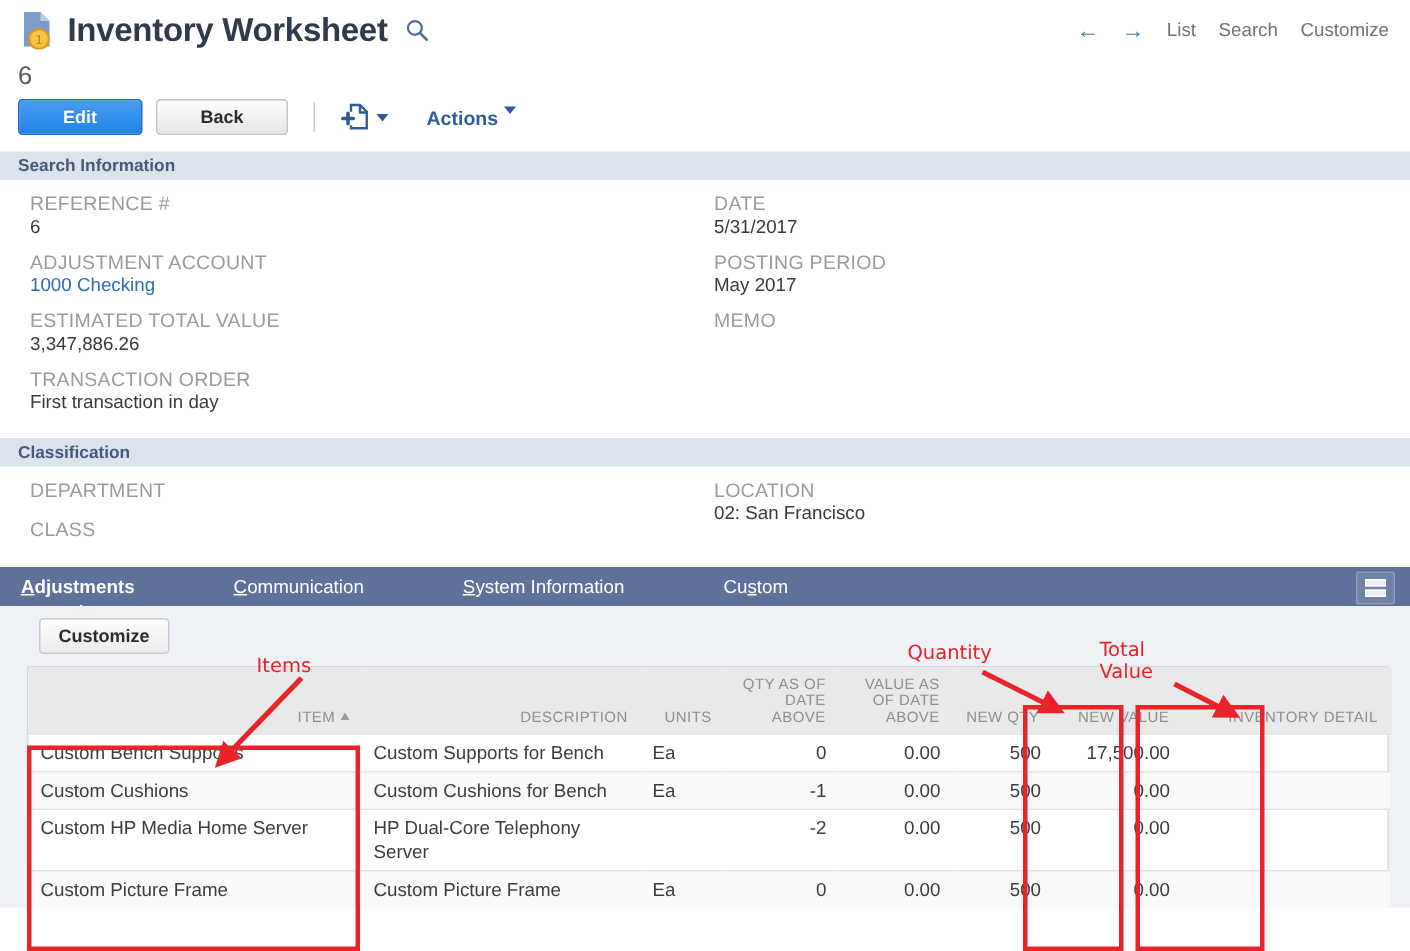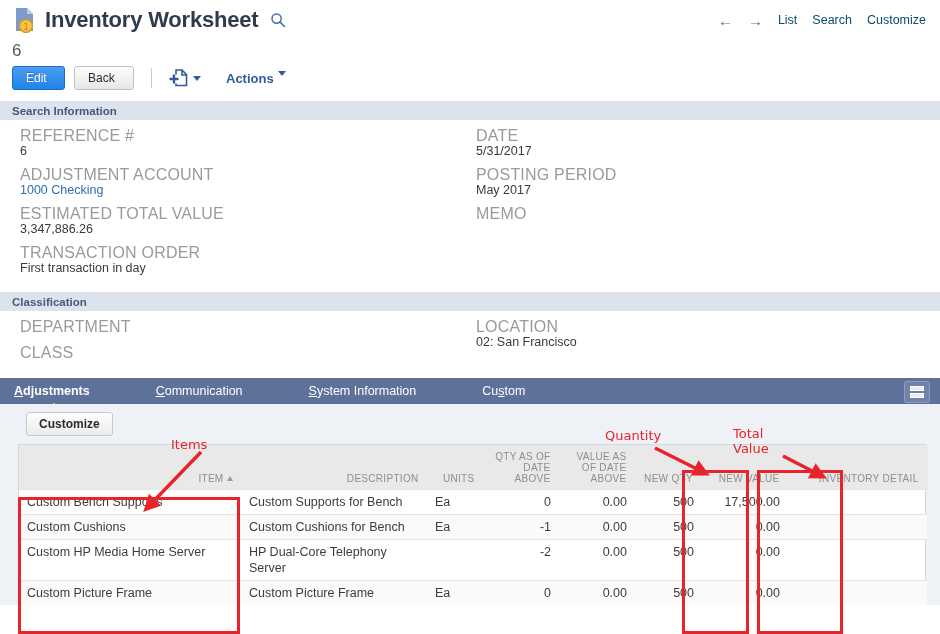--- a/index.html
+++ b/index.html
@@ -55,43 +55,43 @@
     gap: 15px;
     font-size: 12.5px;
     color: #3c5272;
   }
   .header-nav .arrow {
     color: #4a6fa5;
     font-size: 15px;
     line-height: 1;
   }
   .header-nav .navlink {
-    color: #0c4a6e;
+    color: #737373;
     cursor: pointer;
   }
 
   
   .record-id {
     font-size: 17px;
     color: #55575a;
     padding: 1px 0 4px 12px;
   }
   .toolbar {
     display: flex;
     align-items: center;
     gap: 9px;
     padding: 0 0 9px 12px;
     height: 26px;
   }
   .btn {
     font-family: "Liberation Sans", sans-serif;
     font-size: 12px;
-    font-weight: normal;
+    font-weight: bold;
     border-radius: 3px;
-    padding: 0 13px;
+    padding: 0 29px;
     height: 24px;
     line-height: 23px;
     box-sizing: border-box;
     cursor: pointer;
     text-align: left;
   }
   .btn-primary {
     background: linear-gradient(to bottom, #4a9df0 0%, #1f84e8 100%);
     border: 1px solid #1a6fc4;
     color: #ffffff;
@@ -157,21 +157,21 @@
   }
   .fields-col {
     box-sizing: border-box;
   }
   .fields-col.left { width: 472px; padding-left: 20px; }
   .fields-col.right { width: 468px; padding-left: 4px; }
   .field {
     margin-bottom: 9px;
   }
   .field-label {
-    font-size: 16px;
+    font-size: 13px;
     color: #9a9a9a;
     letter-spacing: .2px;
     line-height: 14px;
   }
   .field-value {
     font-size: 12.5px;
     color: #3a3a3a;
     line-height: 16px;
     min-height: 3px;
   }

